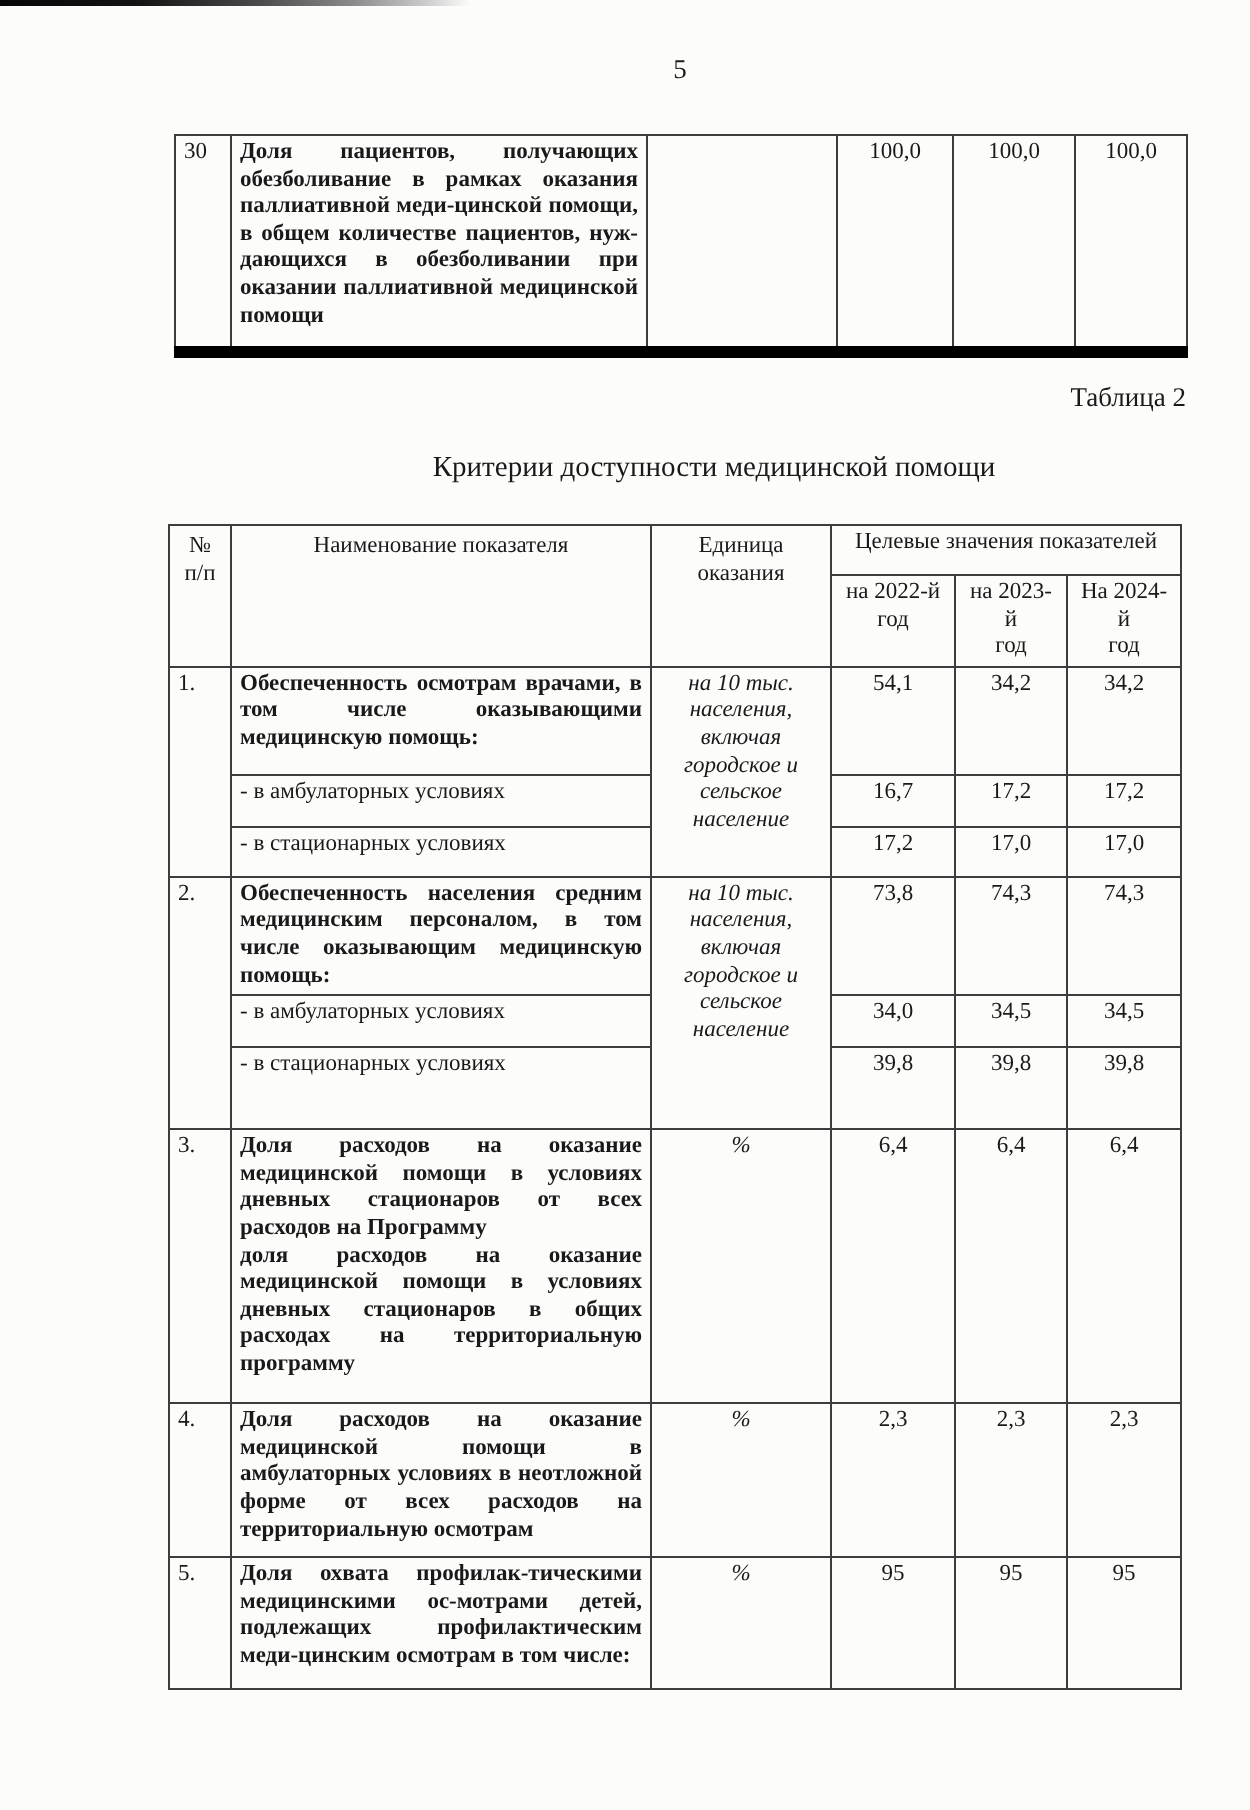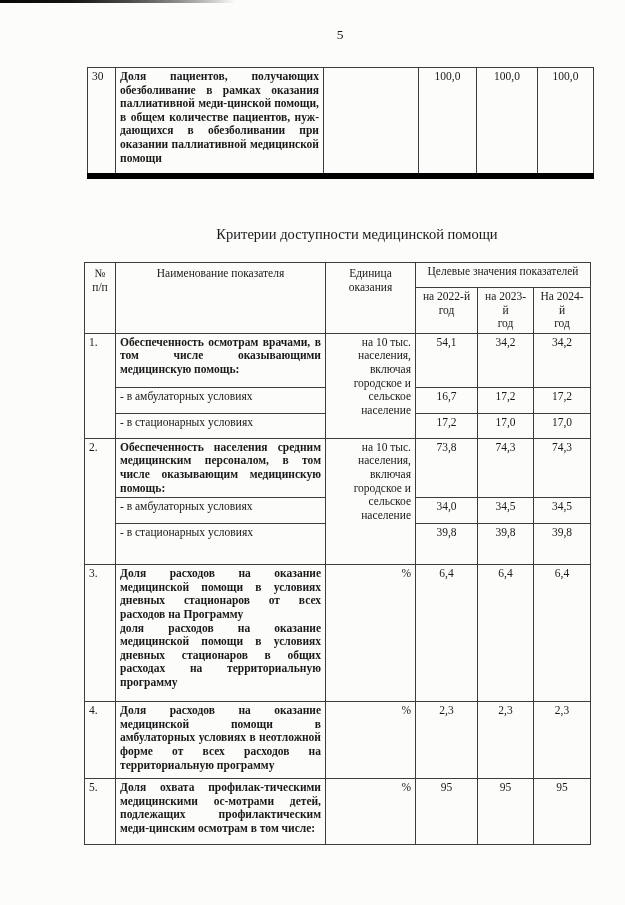--- a/index.html
+++ b/index.html
@@ -43,21 +43,21 @@
     line-height:13.6px;
     padding:2px 4px;
     overflow:hidden;
     vertical-align:top;
   }
   .top-tbl{left:87px;top:67px;width:506px;}
   .top-tbl{border-bottom:6px solid #000000;}
   .main-tbl{left:84px;top:262px;width:506px;}
 
   .just{text-align:justify;font-weight:bold;}
-  .ctr{text-align:right;}
+  .ctr{text-align:center;font-style:italic;}
   .vtop{vertical-align:top;}
   .vmid{vertical-align:middle;}
   .vbot{vertical-align:bottom;}
   .pre{white-space:pre-line;}
   .hb{border-bottom-style:hidden;}   
   .num{padding-left:5px;}
   .val{text-align:center;font-size:12px;padding:1px 2px;}
   .hc{text-align:center;}
   .hc.vtop{padding-top:4px;}
   .pt2{padding-top:2px;} .pt3{padding-top:3px;} .pt6{padding-top:6px;}
@@ -92,20 +92,21 @@
         <td class="num vtop pt2">30</td>
         <td class="just vtop">Доля пациентов, получающих обезболивание в рамках оказания паллиативной меди-цинской помощи, в общем количестве пациентов, нуж-дающихся в обезболивании при оказании паллиативной медицинской помощи</td>
         <td class="ctr vtop"></td>
         <td class="val vtop pt3">100,0</td>
         <td class="val vtop pt3">100,0</td>
         <td class="val vtop pt3">100,0</td>
       </tr>
     </tbody>
   </table>
 
+  <div class="tbl-caption">Таблица 2</div>
   <div class="doc-title">Критерии доступности медицинской помощи</div>
 
   <table class="tbl main-tbl">
     <colgroup>
       <col style="width:31px">
         <col style="width:210px">
         <col style="width:90px">
       <col style="width:62px">
         <col style="width:56px">
         <col style="width:57px">
@@ -186,21 +187,21 @@
         <td class="just vtop pre">Доля расходов на оказание медицинской помощи в условиях дневных стационаров от всех расходов на Программу
 доля расходов на оказание медицинской помощи в условиях дневных стационаров в общих расходах на территориальную программу</td>
         <td class="ctr vmid">%</td>
         <td class="val vtop pt3">6,4</td>
         <td class="val vtop pt3">6,4</td>
         <td class="val vtop pt3">6,4</td>
       </tr>
 
       <tr class="r4">
         <td class="num vtop pt2">4.</td>
-        <td class="just vtop">Доля расходов на оказание медицинской помощи в амбулаторных условиях в неотложной форме от всех расходов на территориальную программу</td>
+        <td class="just vtop">Доля расходов на оказание медицинской помощи в амбулаторных условиях в неотложной форме от всех расходов на территориальную осмотрам</td>
         <td class="ctr vmid">%</td>
         <td class="val vtop pt3">2,3</td>
         <td class="val vtop pt3">2,3</td>
         <td class="val vtop pt3">2,3</td>
       </tr>
 
       <tr class="r5">
         <td class="num vmid">5.</td>
         <td class="just vmid">Доля охвата профилак-тическими медицинскими ос-мотрами детей, подлежащих профилактическим меди-цинским осмотрам в том числе:</td>
         <td class="ctr vmid">%</td>

